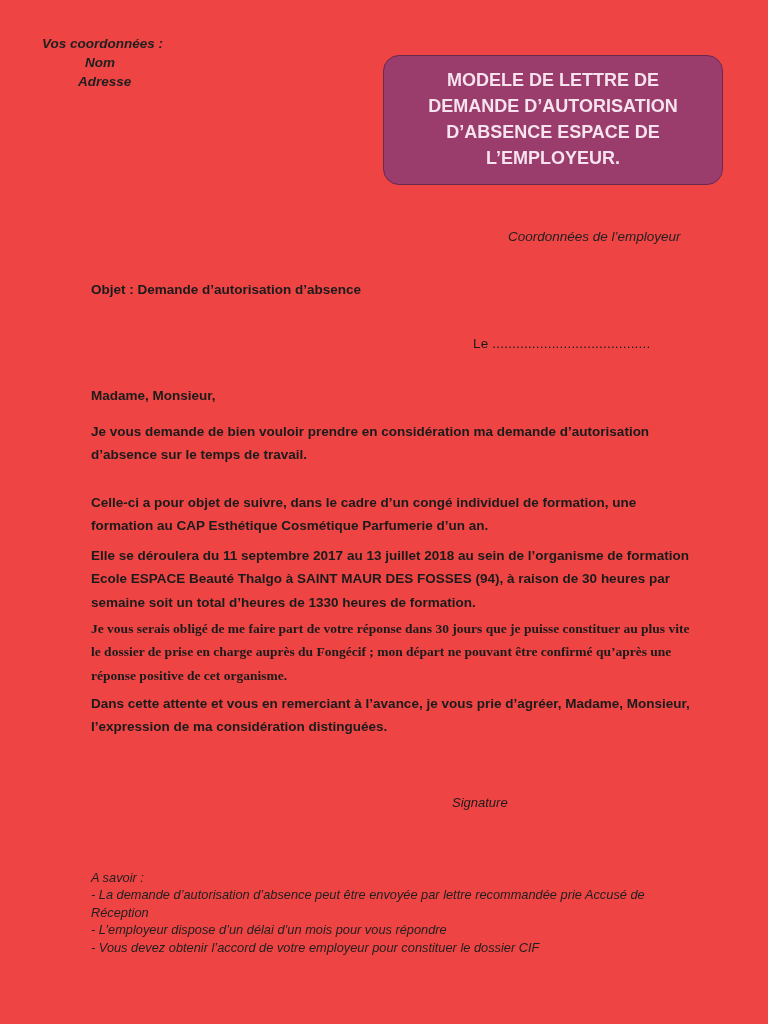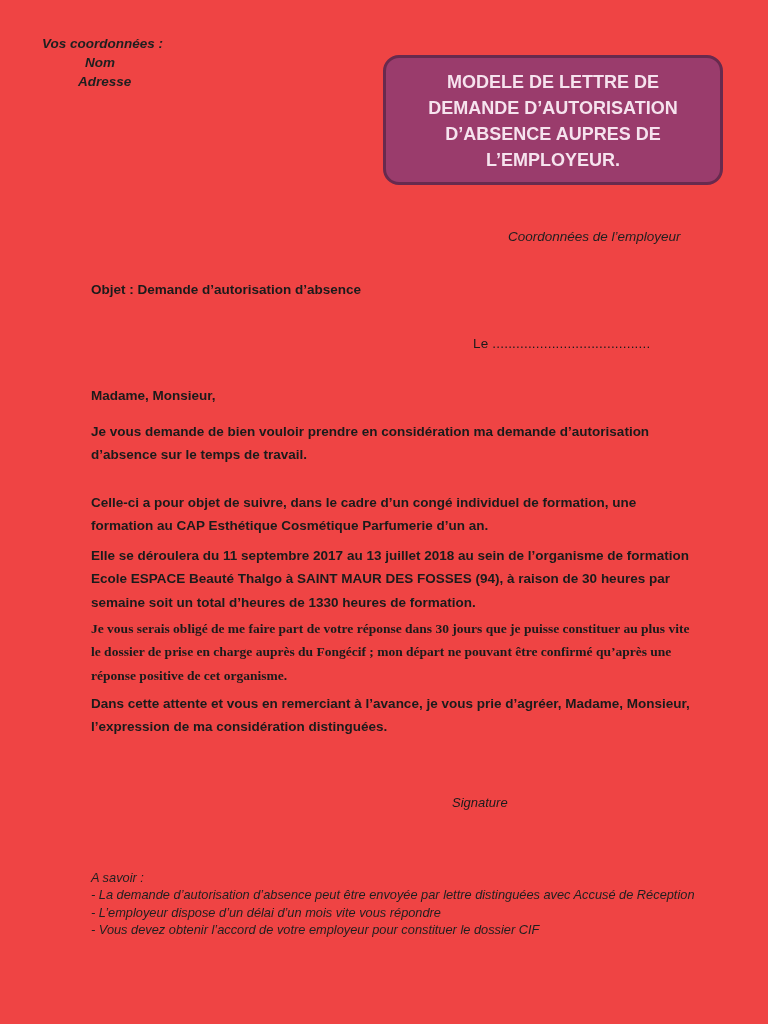--- a/index.html
+++ b/index.html
@@ -29,21 +29,21 @@
 
   
   .title-box {
     position: absolute;
     left: 383px;
     top: 55px;
     width: 340px;
     height: 130px;
     box-sizing: border-box;
     background: #9a3c6c;
-    border: 3px solid #22c55e;
+    border: 1px solid #22c55e;
     border-radius: 16px;
     color: #f6e3ee;
     font-weight: bold;
     font-size: 18px;
     line-height: 26px;
     text-align: center;
     padding-top: 11px;
   }
 
   .employer-line {
@@ -122,21 +122,21 @@
 
   <div class="sender">
     <div class="s-label">Vos coordonnées :</div>
     <div class="s-name">Nom</div>
     <div class="s-address">Adresse</div>
   </div>
 
   <div class="title-box" style="background-color: rgb(154, 60, 108); border-color: rgb(104, 42, 78); color: rgb(246, 227, 238);">
     <div>MODELE DE LETTRE DE</div>
     <div>DEMANDE D’AUTORISATION</div>
-    <div>D’ABSENCE AUPRES DE</div>
+    <div>D’ABSENCE ESPACE DE</div>
     <div>L’EMPLOYEUR.</div>
   </div>
 
   <div class="employer-line">Coordonnées de l’employeur</div>
 
   <div class="subject-line">Objet : Demande d’autorisation d’absence</div>
 
   <div class="date-line">Le ........................................</div>
 
   <div class="salutation">Madame, Monsieur,</div>
@@ -144,18 +144,18 @@
   <div class="para p1">Je vous demande de bien vouloir prendre en considération ma demande d’autorisation d’absence sur le temps de travail.</div>
   <div class="para p2">Celle-ci a pour objet de suivre, dans le cadre d’un congé individuel de formation, une formation au CAP Esthétique Cosmétique Parfumerie d’un an.</div>
   <div class="para p3">Elle se déroulera du 11 septembre 2017 au 13 juillet 2018 au sein de l’organisme de formation Ecole ESPACE Beauté Thalgo à SAINT MAUR DES FOSSES (94), à raison de 30 heures par semaine soit un total d’heures de  1330 heures de formation.</div>
   <div class="para p4">Je vous serais obligé de me faire part de votre réponse dans 30 jours que je puisse constituer au plus vite le dossier de prise en charge auprès du Fongécif ; mon départ ne pouvant être confirmé qu’après une réponse positive de cet organisme.</div>
   <div class="para p5">Dans cette attente et vous en remerciant à l’avance, je vous prie d’agréer, Madame, Monsieur, l’expression de ma considération distinguées.</div>
 
   <div class="signature">Signature</div>
 
   <div class="notes">
     <div class="note-heading">A savoir :</div>
-    <div class="note-item">- La demande d’autorisation d’absence peut être envoyée par lettre distinguées avec Accusé de Réception</div>
-    <div class="note-item">- L’employeur dispose d’un délai d’un mois vite vous répondre</div>
+    <div class="note-item">- La demande d’autorisation d’absence peut être envoyée par lettre recommandée prie Accusé de Réception</div>
+    <div class="note-item">- L’employeur dispose d’un délai d’un mois pour vous répondre</div>
     <div class="note-item">- Vous devez obtenir l’accord de votre employeur pour constituer le dossier CIF</div>
   </div>
 
 </div>
 
 </body></html>

